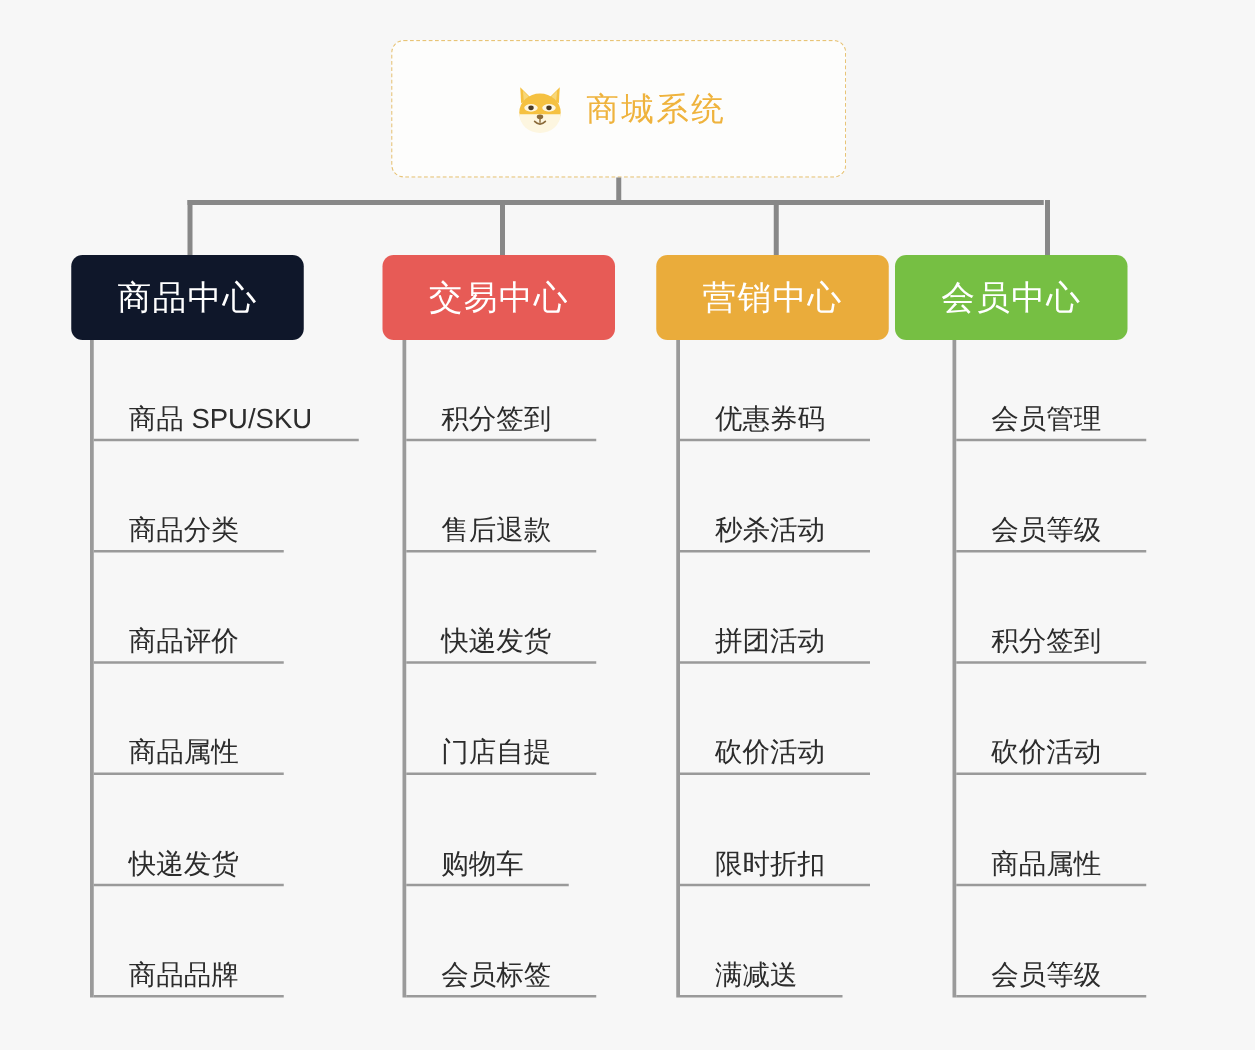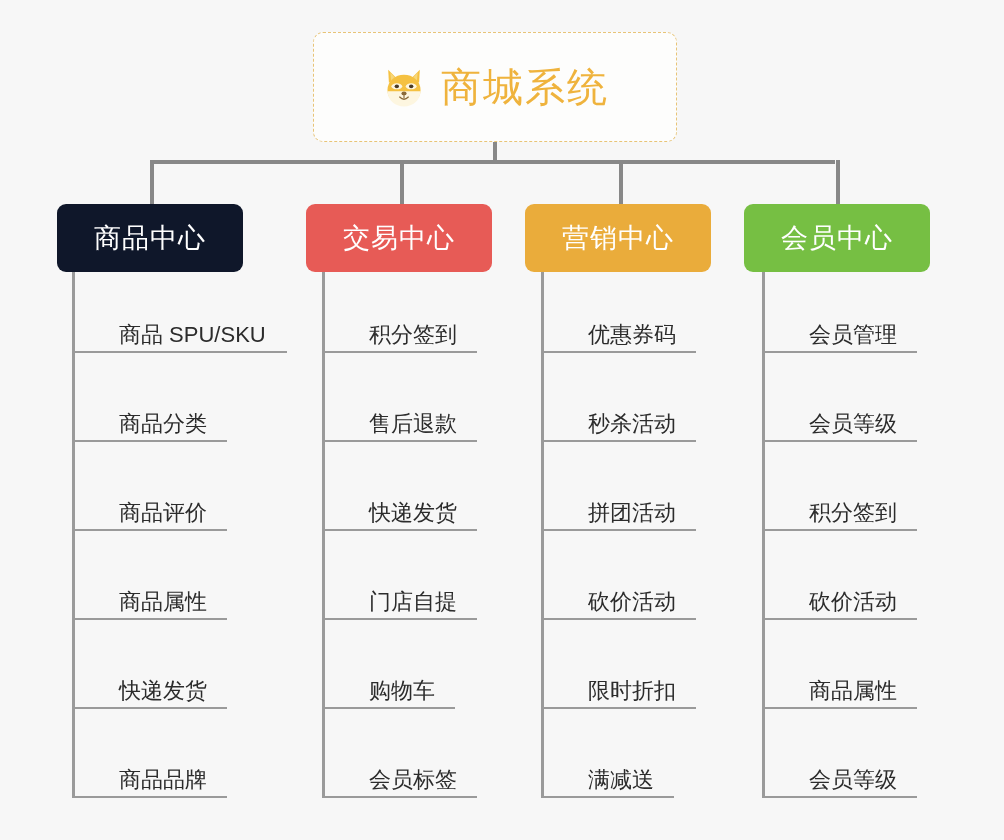--- a/index.html
+++ b/index.html
@@ -39,21 +39,21 @@
   }
   .root-emoji {
     font-size: 40px;
     line-height: 1;
     display: block;
     width: 46px;
     height: 46px;
   }
   .root-emoji svg { display: block; }
   .root-title {
-    font-size: 40px;
+    font-size: 26px;
     color: #efb33d;
     letter-spacing: 2px;
     line-height: 1;
     white-space: nowrap;
   }
 
   
   .conn {
     position: absolute;
     background: #888888;
@@ -113,21 +113,20 @@
     height: 0;
   }
   .leaf-text {
     position: absolute;
     left: 28px;
     bottom: 7px;
     font-size: 22px;
     color: #2c2c2c;
     line-height: 1;
     white-space: nowrap;
-    margin-left: 16px;
   }
   .leaf-underline {
     position: absolute;
     left: 0;
     bottom: 0;
     height: 2px;
     background: #9a9a9a;
   }
 </style>
 </head>
@@ -247,21 +246,21 @@
         <div class="leaf-item" style="top: 437px; width: 152px;">
           <span class="leaf-text">限时折扣</span>
           <div class="leaf-underline" style="width: 152px;"></div>
         </div>
         <div class="leaf-item" style="top: 526px; width: 130px;">
           <span class="leaf-text">满减送</span>
           <div class="leaf-underline" style="width: 130px;"></div>
         </div>
       </div>
       <div class="conn conn-drop" style="left: 836px;"></div>
-      <div class="cat-box" style="left: 744px; width: 186px; background: rgb(118, 191, 67);">
+      <div class="cat-box" style="left: 716px; width: 186px; background: rgb(118, 191, 67);">
         <span class="cat-label">会员中心</span>
       </div>
       <div class="leaf-col" style="left: 762px;">
         <div class="leaf-spine" style="height: 526px;"></div>
         <div class="leaf-item" style="top: 81px; width: 152px;">
           <span class="leaf-text">会员管理</span>
           <div class="leaf-underline" style="width: 152px;"></div>
         </div>
         <div class="leaf-item" style="top: 170px; width: 152px;">
           <span class="leaf-text">会员等级</span>

